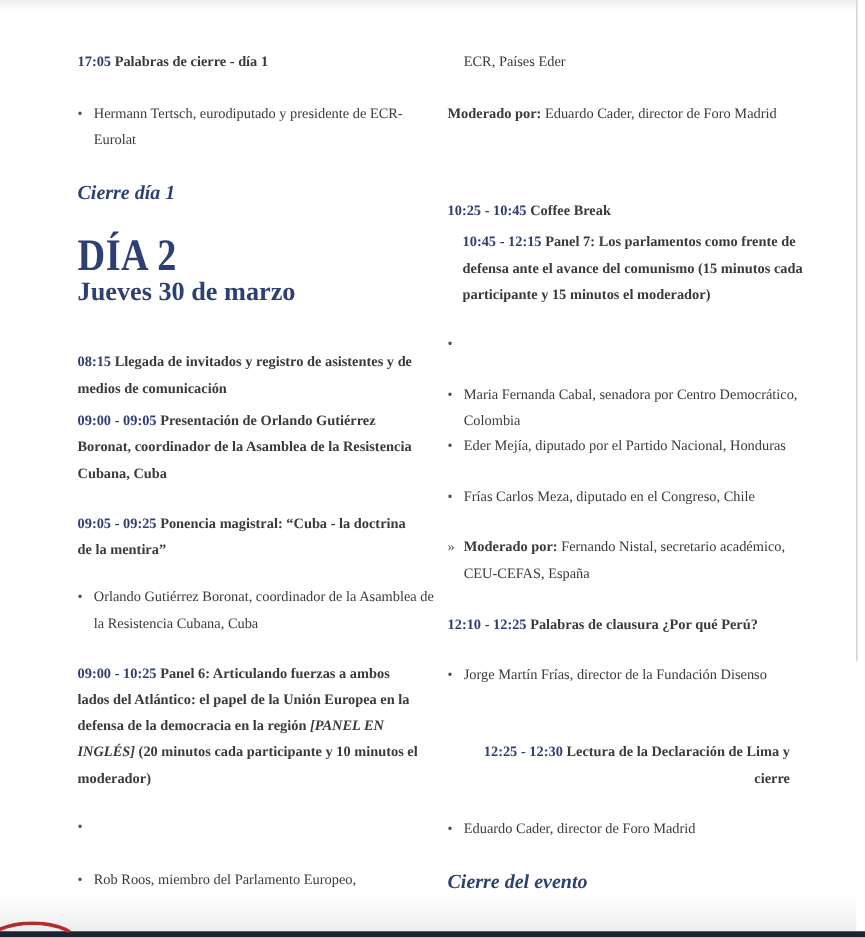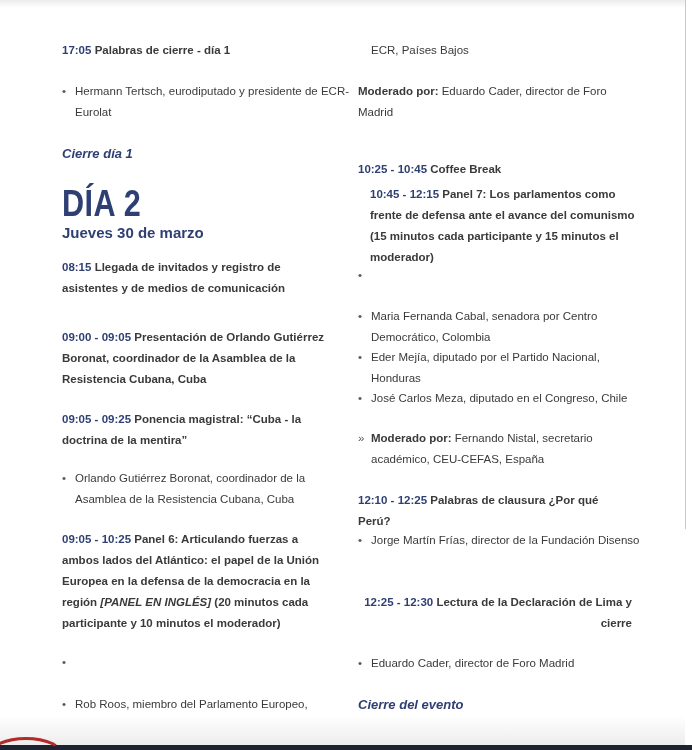--- a/index.html
+++ b/index.html
@@ -6,20 +6,21 @@
   body {
     width: 692px; height: 750px; overflow: hidden; position: relative;
     background: #ffffff;
     font-family: "Liberation Sans", sans-serif;
     color: #3a3a3a;
   }
   .page {
     position: absolute; left: 0; top: 0; width: 685px; height: 529px;
     background: #ffffff;
     border-right: 1px solid #c8c8c8;
+    font-family: Liberation Serif, serif;
   }
   .topshade {
     position: absolute; left: 0; top: 0; width: 685px; height: 8px;
     background: linear-gradient(#ececec, #ffffff);
   }
   .bottomshade {
     position: absolute; left: 0; top: 715px; width: 685px; height: 30px;
     background: linear-gradient(#ffffff, #ededed);
   }
   .bottombar {
@@ -31,25 +32,25 @@
     border: 3px solid #b22a2a; border-radius: 50%;
     border-bottom-color: transparent; border-left-color: transparent; border-right-color: transparent;
   }
   .col { position: absolute; top: 0; }
   .col-left { left: 62px; width: 276px; }
   .col-right { left: 358px; width: 274px; }
   .line { font-size: 11.5px; line-height: 21px; }
   .time { color: #2e3f74; font-weight: bold; }
   .head { color: #3a3a3a; font-weight: bold; }
   .plain { color: #3a3a3a; }
-  .close-lbl { color: #2e3f74; font-weight: bold; font-style: italic; font-size: 13px; }
+  .close-lbl { color: #2e3f74; font-weight: bold; font-style: italic; font-size: 16px; }
   .bullet { position: relative; padding-left: 13px; font-size: 11.5px; line-height: 21px; }
   .bullet .dot { position: absolute; left: 0; top: 0; color: #555; }
   .day-title { color: #2e3f74; font-weight: bold; font-size: 36px; line-height: 36px; letter-spacing: 0.5px; transform: scaleX(0.85); transform-origin: left; }
-  .day-sub { color: #2e3f74; font-weight: bold; font-size: 15px; line-height: 18px; }
+  .day-sub { color: #2e3f74; font-weight: bold; font-size: 21px; line-height: 18px; }
   .block { position: absolute; }
   .mod { font-weight: bold; color: #3a3a3a; text-align: center; }
 </style>
 </head>
 <body>
 
 <div class="page">
   <div class="topshade"></div>
 
   <div class="col col-left">
@@ -59,56 +60,56 @@
     </div>
     <div class="block bullet" style="top:81px;width:276px;">
       <span class="dot">•</span>
       <span>Hermann Tertsch, eurodiputado y presidente de ECR-Eurolat</span>
     </div>
     <div class="block close-lbl" style="top:146px;">Cierre día 1</div>
 
     <div class="block day-title" style="top:186px;">DÍA 2</div>
     <div class="block day-sub" style="top:224px;">Jueves 30 de marzo</div>
 
-    <div class="block line" style="top:257px;width:276px;">
+    <div class="block line" style="top:280px;width:276px;">
       <span class="time">08:15</span>
       <span class="head">Llegada de invitados y registro de asistentes y de medios de comunicación</span>
     </div>
 
     <div class="block line" style="top:327px;width:276px;">
       <span class="time">09:00 - 09:05</span>
       <span class="head">Presentación de Orlando Gutiérrez Boronat, coordinador de la Asamblea de la Resistencia Cubana, Cuba</span>
     </div>
 
     <div class="block line" style="top:409px;width:276px;">
       <span class="time">09:05 - 09:25</span>
       <span class="head">Ponencia magistral: “Cuba - la doctrina de la mentira”</span>
     </div>
     <div class="block bullet" style="top:468px;width:276px;">
       <span class="dot">•</span>
       <span>Orlando Gutiérrez Boronat, coordinador de la Asamblea de la Resistencia Cubana, Cuba</span>
     </div>
 
     <div class="block line" style="top:529px;width:276px;">
-      <span class="time">09:05 - 10:25</span>
+      <span class="time">09:00 - 10:25</span>
       <span class="head">Panel 6: Articulando fuerzas a ambos lados del Atlántico: el papel de la Unión Europea en la defensa de la democracia en la región</span>
       <i class="head">[PANEL EN INGLÉS]</i>
       <span class="head">(20 minutos cada participante y 10 minutos el moderador)</span>
     </div>
     <div class="block bullet" style="top:652px;width:276px;">
       <span class="dot">•</span>
     </div>
     <div class="block bullet" style="top:694px;width:276px;">
       <span class="dot">•</span>
       <span>Rob Roos, miembro del Parlamento Europeo,</span>
     </div>
   </div>
 
   <div class="col col-right">
-    <div class="block line" style="top:40px;left:13px;">ECR, Países Bajos</div>
+    <div class="block line" style="top:40px;left:13px;">ECR, Países Eder</div>
     <div class="block line" style="top:81px;width:274px;">
       <span class="mod">Moderado por:</span>
       <span class="plain">Eduardo Cader, director de Foro Madrid</span>
     </div>
     <div class="block line" style="top:159px;">
       <span class="time">10:25 - 10:45</span>
       <span class="head">Coffee Break</span>
     </div>
     <div class="block line" style="top:184px;width:274px;margin-left:12px;">
       <span class="time">10:45 - 12:15</span>
@@ -120,21 +121,21 @@
     <div class="block bullet" style="top:306px;width:274px;">
       <span class="dot">•</span>
       <span>Maria Fernanda Cabal, senadora por Centro Democrático, Colombia</span>
     </div>
     <div class="block bullet" style="top:347px;width:274px;">
       <span class="dot">•</span>
       <span>Eder Mejía, diputado por el Partido Nacional, Honduras</span>
     </div>
     <div class="block bullet" style="top:388px;width:274px;">
       <span class="dot">•</span>
-      <span>José Carlos Meza, diputado en el Congreso, Chile</span>
+      <span>Frías Carlos Meza, diputado en el Congreso, Chile</span>
     </div>
     <div class="block bullet" style="top:428px;width:274px;">
       <span class="dot">»</span>
       <span class="mod">Moderado por:</span>
       <span class="plain">Fernando Nistal, secretario académico, CEU-CEFAS, España</span>
     </div>
     <div class="block line" style="top:490px;">
       <span class="time">12:10 - 12:25</span>
       <span class="head">Palabras de clausura ¿Por qué Perú?</span>
     </div>

